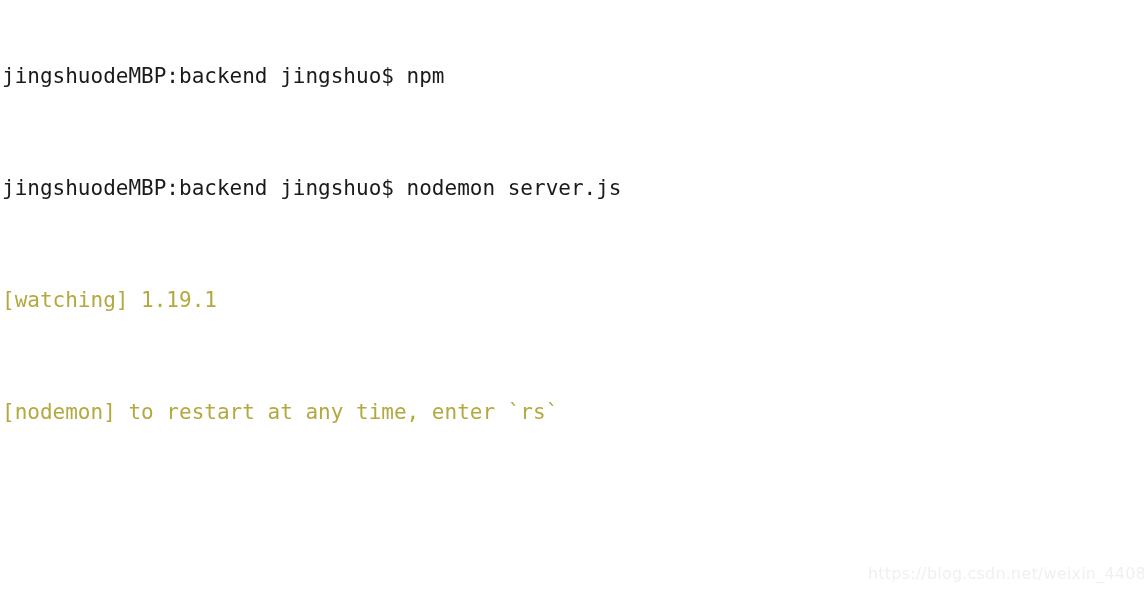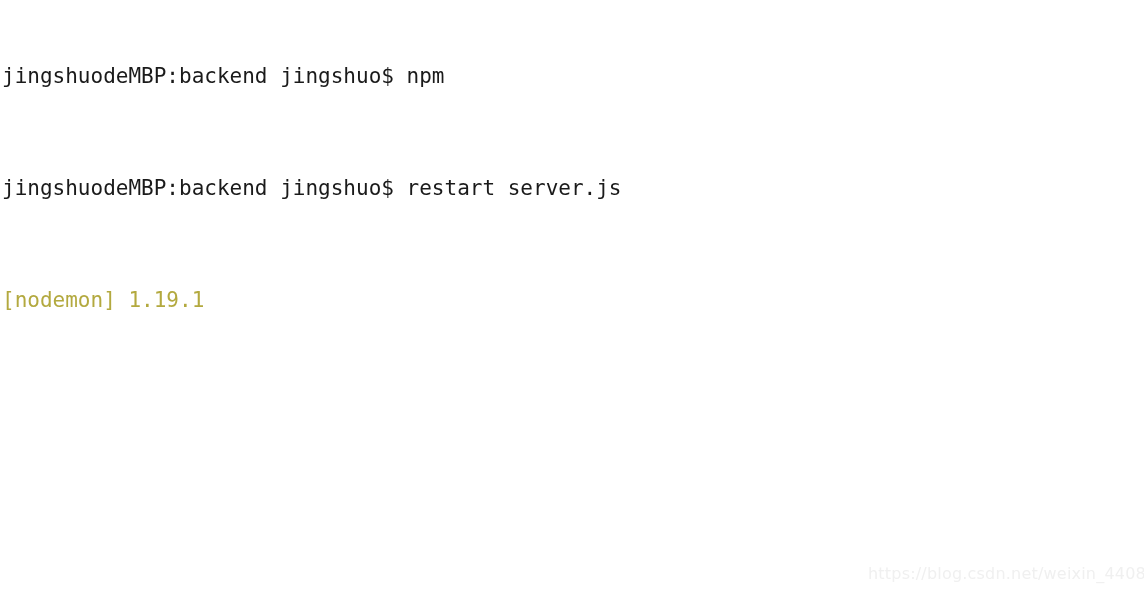--- a/index.html
+++ b/index.html
@@ -56,24 +56,25 @@
 </style>
 </head>
 <body>
 
 <div id="terminal">
 
   <div class="term-body">
 
     <div class="line clipped">jingshuodeMBP:backend jingshuo$ npm</div>
 
-    <div class="line c-default">jingshuodeMBP:backend jingshuo$ restart server.js</div>
+    <div class="line c-default">jingshuodeMBP:backend jingshuo$ nodemon server.js</div>
 
-    <div class="line c-yellow">[nodemon] 1.19.1</div>
+    <div class="line c-yellow">[watching] 1.19.1</div>
 
+    <div class="line c-yellow">[nodemon] to restart at any time, enter `rs`</div>
 
 
     
 
     
 
     
 
     
 

